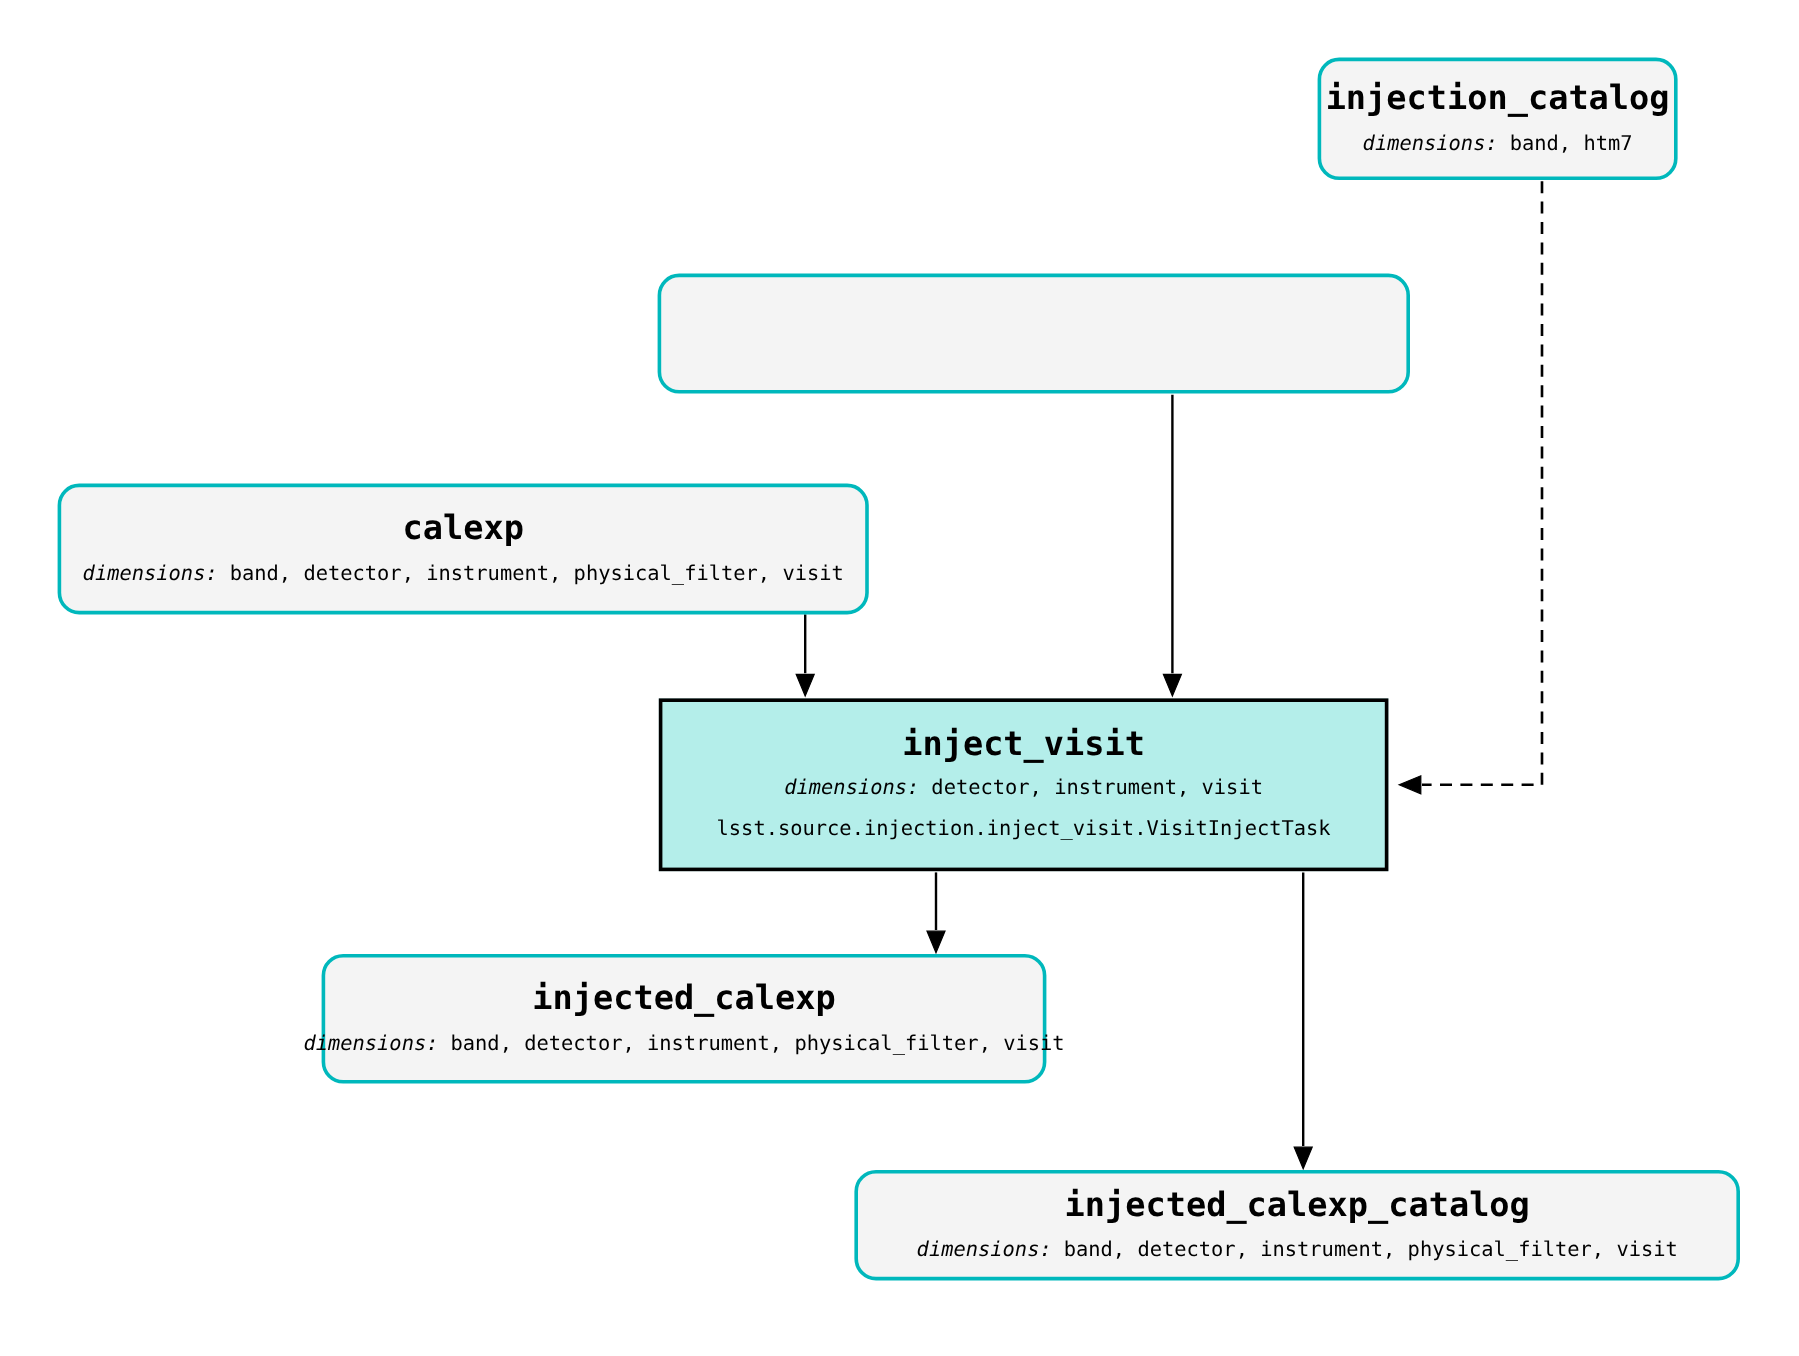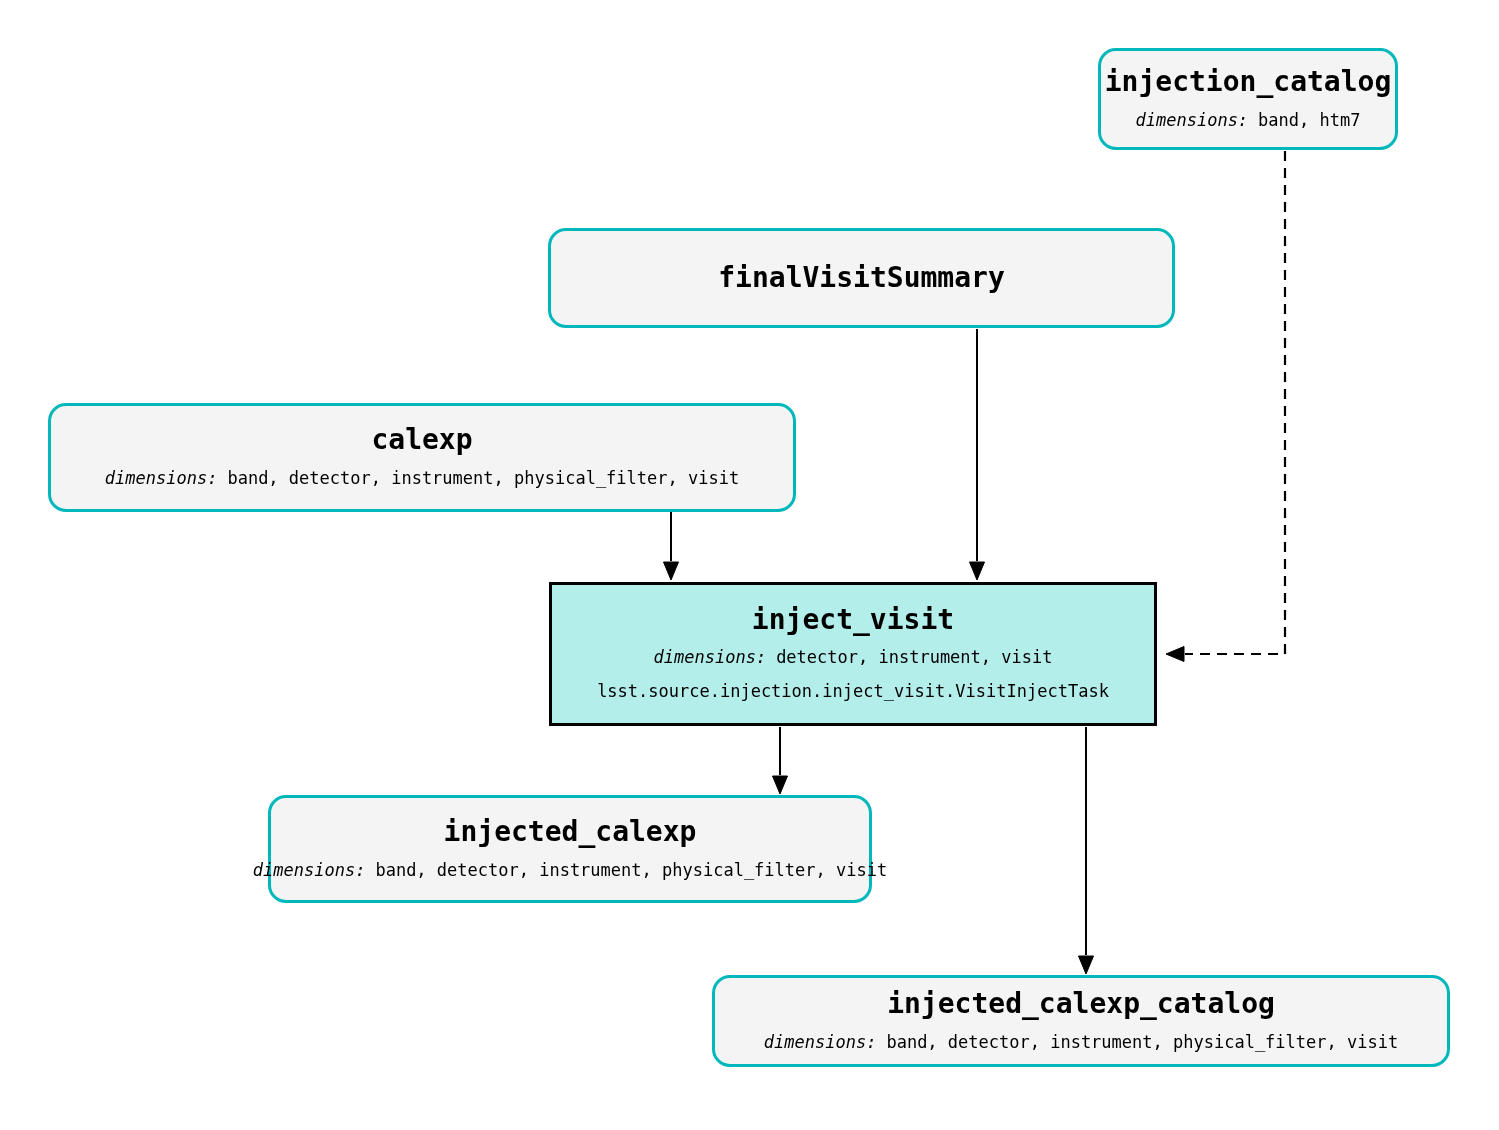--- a/index.html
+++ b/index.html
@@ -107,24 +107,23 @@
   </svg>
 
   <div class="node dataset" style="left:1098px; top:48px; width:300px; height:102px;">
     <div class="node-title">injection_catalog</div>
     <div class="node-line node-dims">
       <em>dimensions:</em><span>band, htm7</span>
     </div>
   </div>
 
   <div class="node dataset" style="left:548px; top:228px; width:627px; height:100px;">
-    <div class="node-title">finalVisitSummary</div>
   </div>
 
-  <div class="node dataset" style="left:48px; top:403px; width:748px; height:109px;">
+  <div class="node dataset" style="left:48px; top:403px; width:676px; height:109px;">
     <div class="node-title">calexp</div>
     <div class="node-line node-dims">
       <em>dimensions:</em><span>band, detector, instrument, physical_filter, visit</span>
     </div>
   </div>
 
   <div class="node task" style="left:549px; top:582px; width:608px; height:144px;">
     <div class="node-title">inject_visit</div>
     <div class="node-line node-dims">
       <em>dimensions:</em><span>detector, instrument, visit</span>

